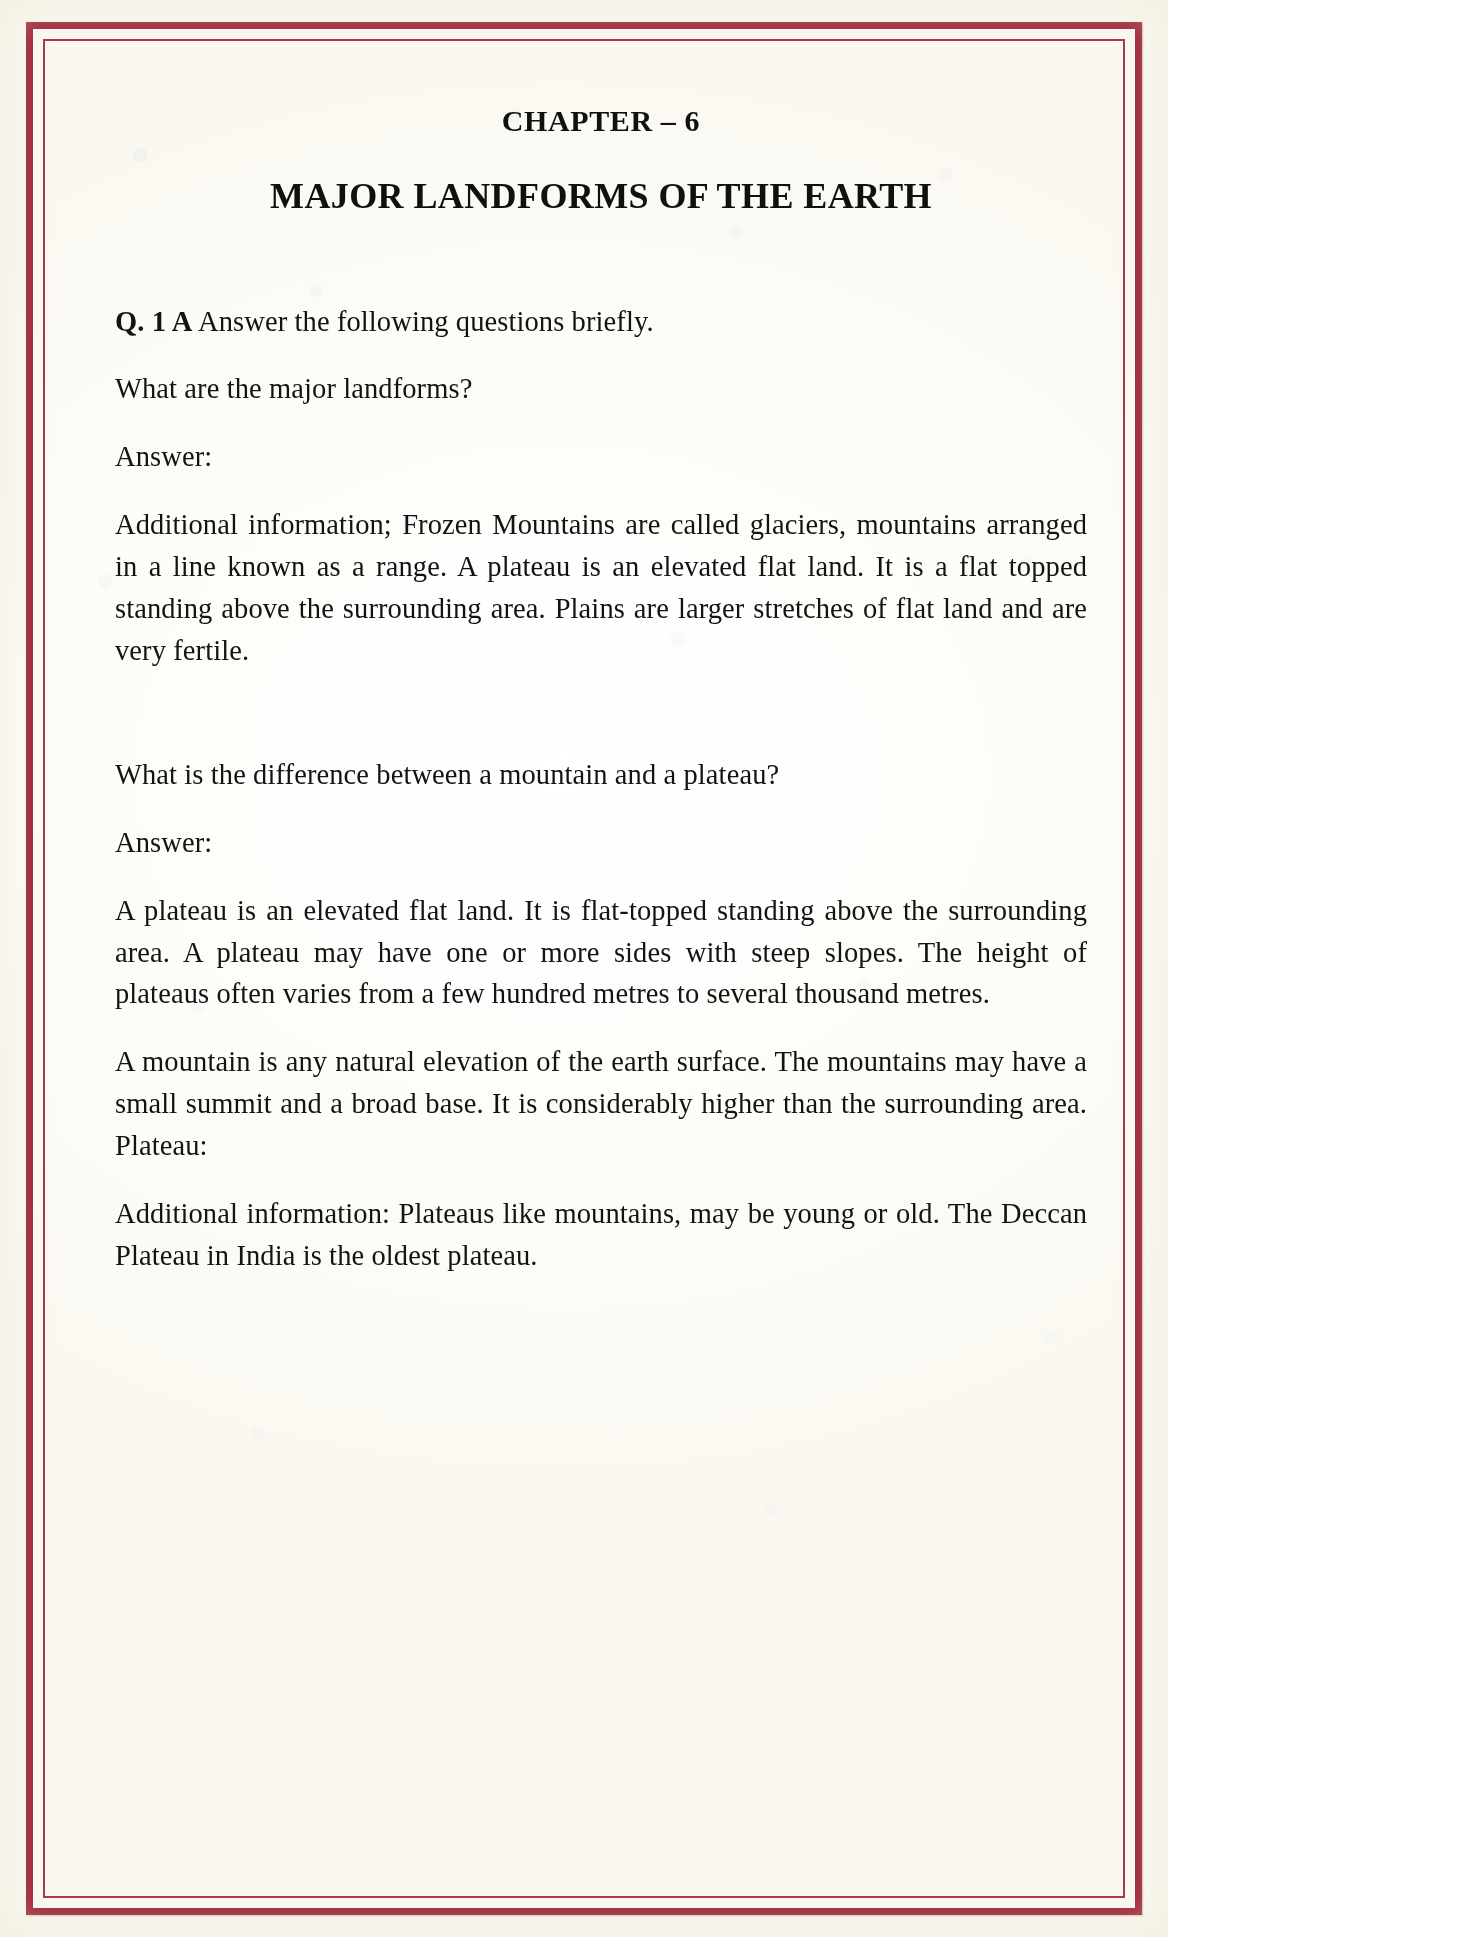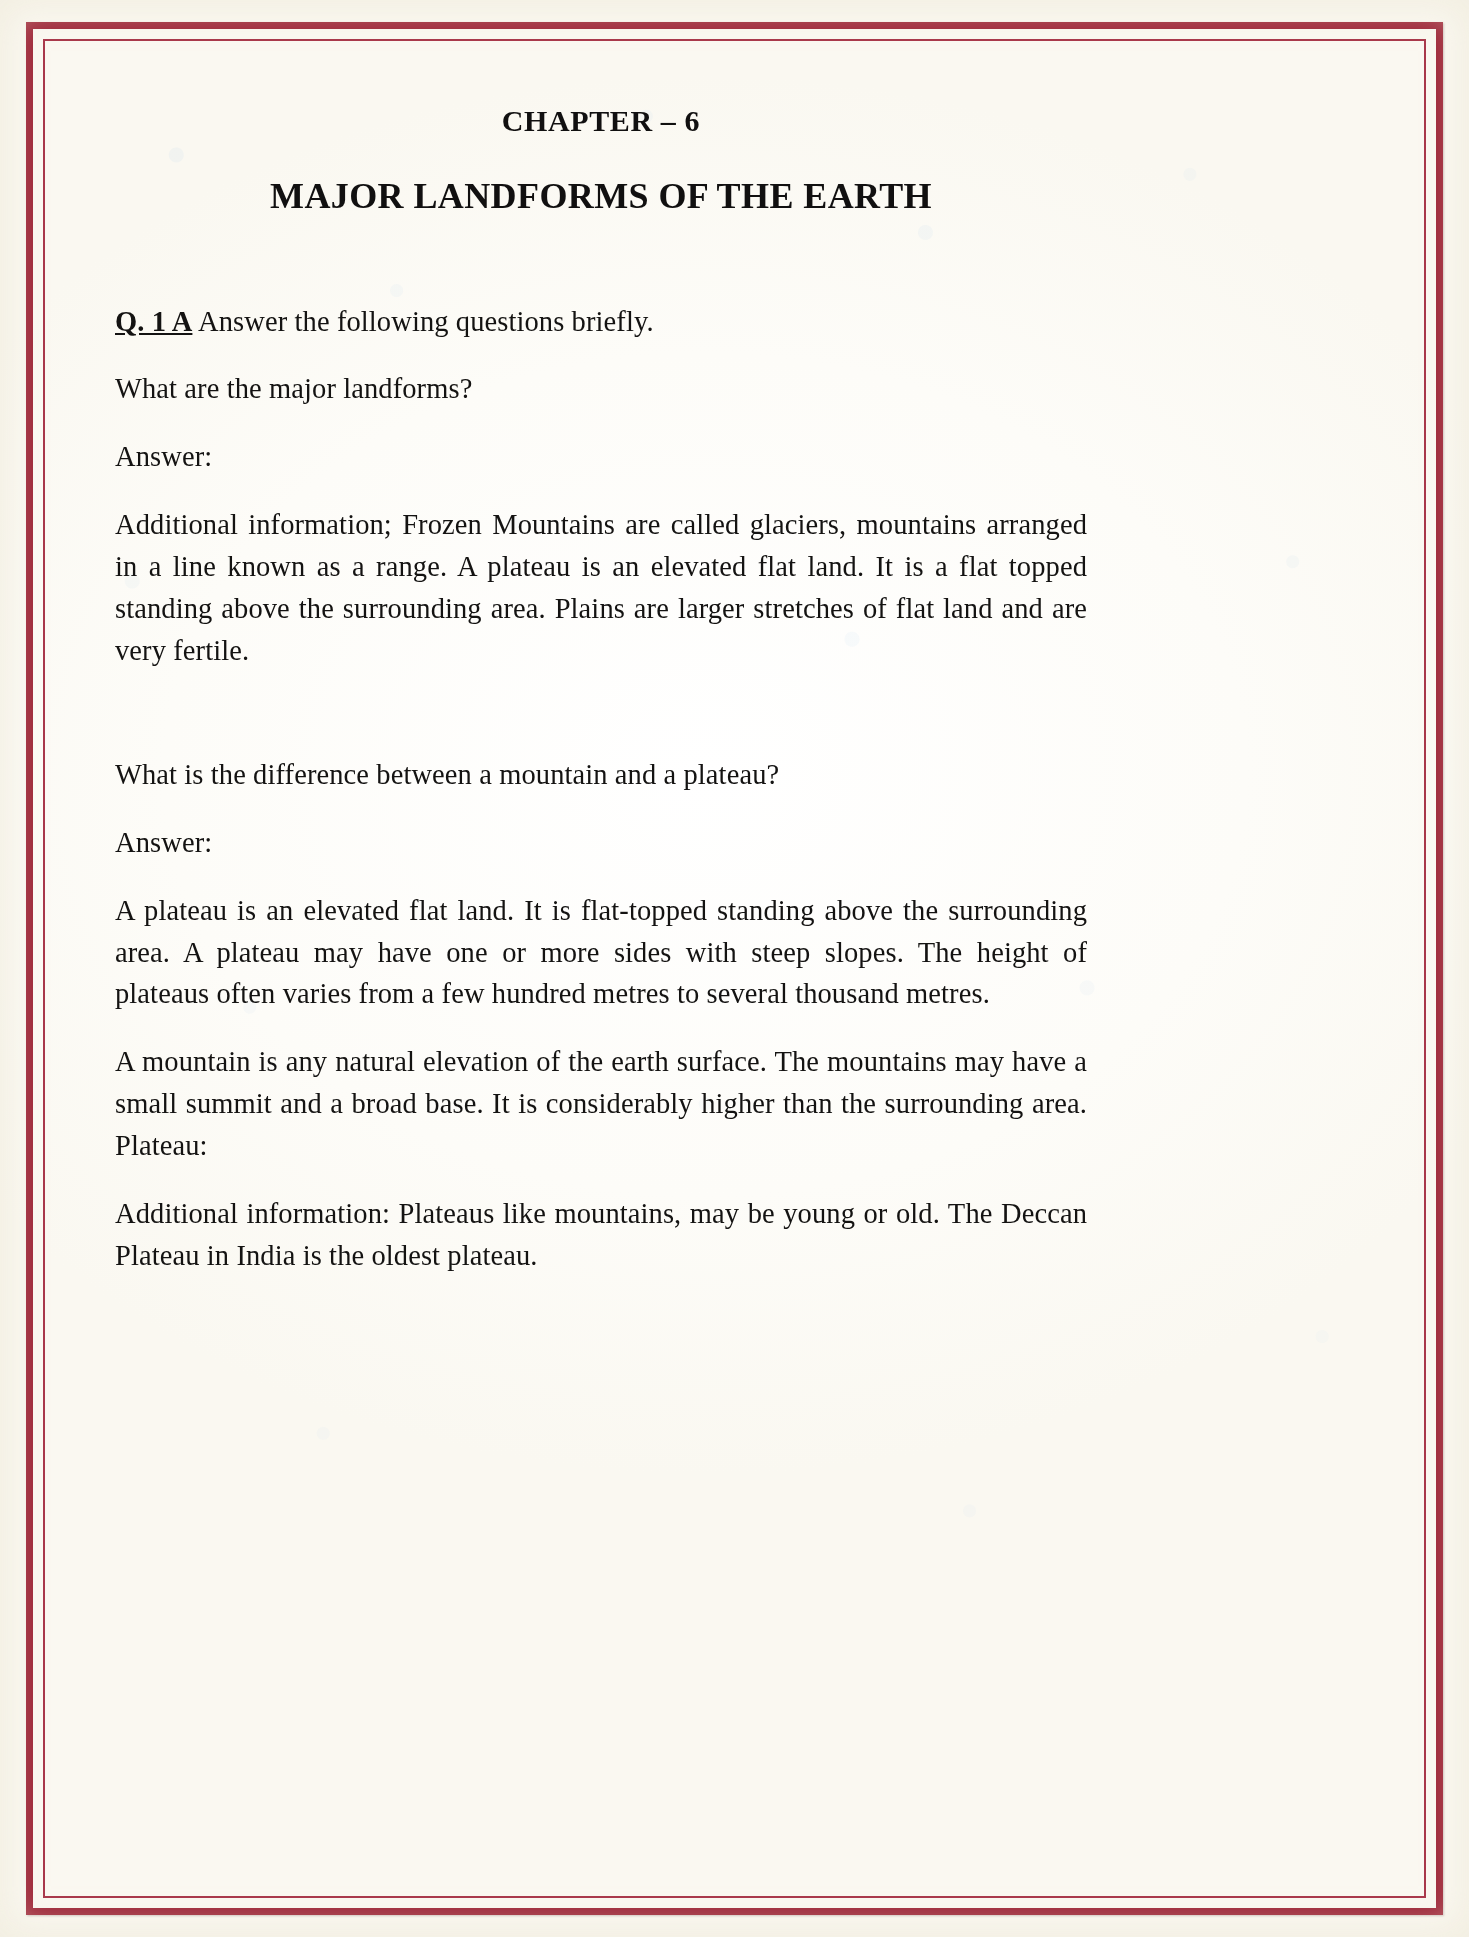--- a/index.html
+++ b/index.html
@@ -10,21 +10,21 @@
   body {
     width: 1469px;
     height: 1937px;
     overflow: hidden;
     font-family: "Liberation Serif", "DejaVu Serif", serif;
   }
 
   
   .page {
     position: relative;
-    width: 1469px;
+    width: 1168px;
     height: 1937px;
     background:
       radial-gradient(ellipse 900px 700px at 48% 40%, #ffffff 0%, #fdfcf8 60%, #faf8f1 100%);
     box-sizing: border-box;
   }
   
   .scan-noise {
     position: absolute;
     inset: 0;
     pointer-events: none;
@@ -106,21 +106,21 @@
   p.para {
     margin: 0 0 26px 0;
     font-size: 28.5px;
     line-height: 1.47;
     color: #141312;
     text-align: justify;
     text-justify: inter-word;
     letter-spacing: .1px;
   }
   p.para.single { text-align: left; }
-  p.para .qlabel { font-weight: bold; text-decoration: underline; }
+  p.para .qlabel { font-weight: bold; }
 
   .gap-block { height: 56px; }
   .tail-gap  { height: 10px; }
 </style>
 </head>
 <body>
 
 <div class="page">
 
   <div class="scan-noise"></div>

